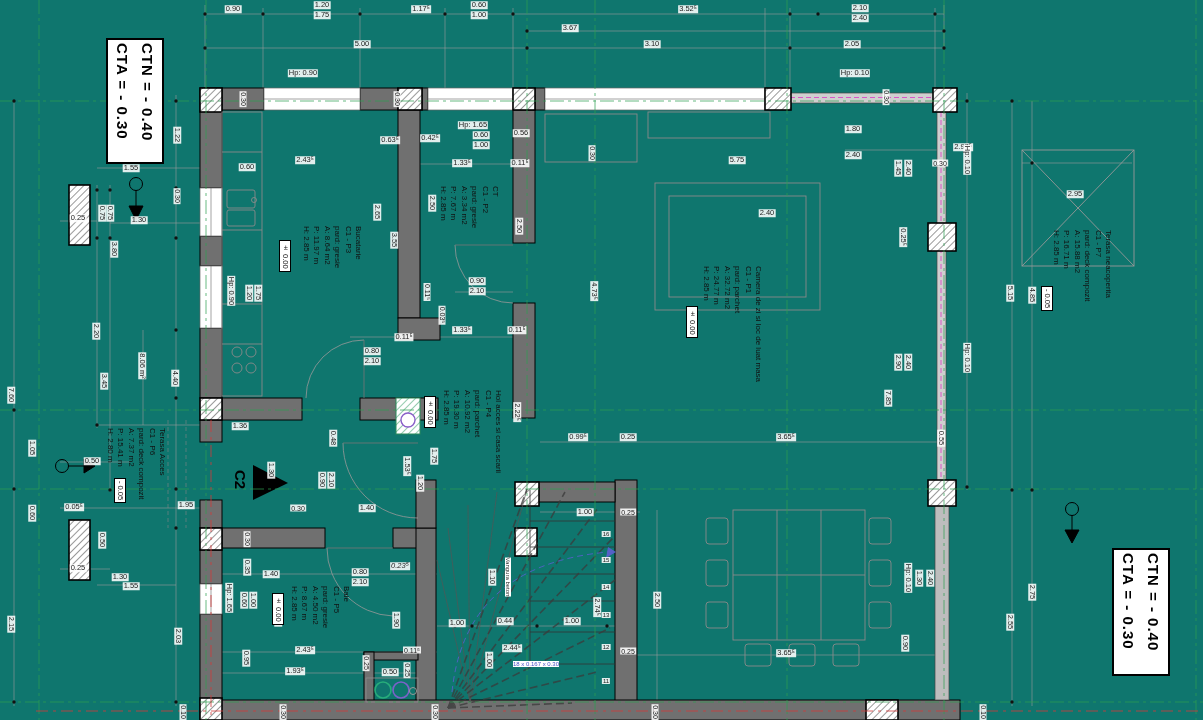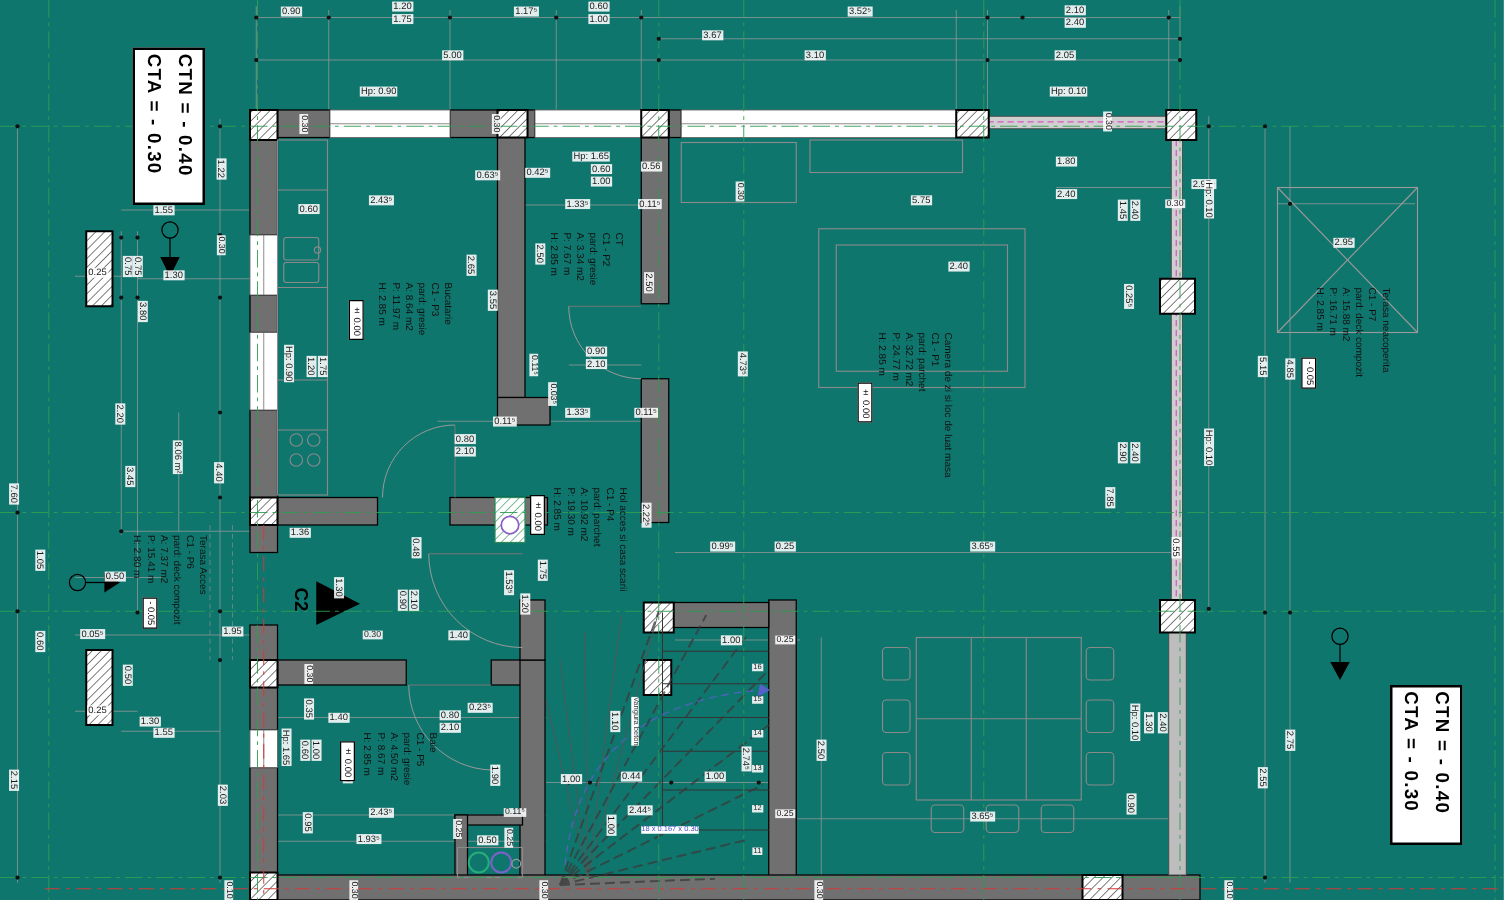--- a/index.html
+++ b/index.html
@@ -427,21 +427,21 @@
       <span class="dim" style="left: 74px; top: 507px;">0.05⁵</span>
       <span class="dim v" style="left: 32px; top: 513px;">0.60</span>
       <span class="dim v" style="left: 102px; top: 540px;">0.50</span>
       <span class="dim" style="left: 78px; top: 568px;">0.25</span>
       <span class="dim" style="left: 120px; top: 577px;">1.30</span>
       <span class="dim" style="left: 131px; top: 586px;">1.55</span>
       <span class="dim v" style="left: 11px; top: 624px;">2.15</span>
       <span class="dim v" style="left: 178px; top: 636px;">2.03</span>
       <span class="dim v" style="left: 247px; top: 567px;">0.35</span>
       <span class="dim" style="left: 271px; top: 574px;">1.40</span>
-      <span class="dim" style="left: 384px; top: 566px;">0.23⁵</span>
+      <span class="dim" style="left: 400px; top: 566px; font-style: italic;">0.23⁵</span>
       <span class="dim" style="left: 360px; top: 572px;">0.80</span>
       <span class="dim" style="left: 360px; top: 582px;">2.10</span>
       <span class="dim v" style="left: 229px; top: 598px;">Hp: 1.65</span>
       <span class="dim v" style="left: 244px; top: 600px;">0.60</span>
       <span class="dim v" style="left: 253px; top: 600px;">1.00</span>
       <span class="dim v" style="left: 278px; top: 618px;">1.90</span>
       <span class="dim v" style="left: 396px; top: 620px;">1.90</span>
       <span class="dim v" style="left: 246px; top: 658px;">0.95</span>
       <span class="dim" style="left: 305px; top: 650px;">2.43⁵</span>
       <span class="dim" style="left: 295px; top: 671px;">1.93⁵</span>

